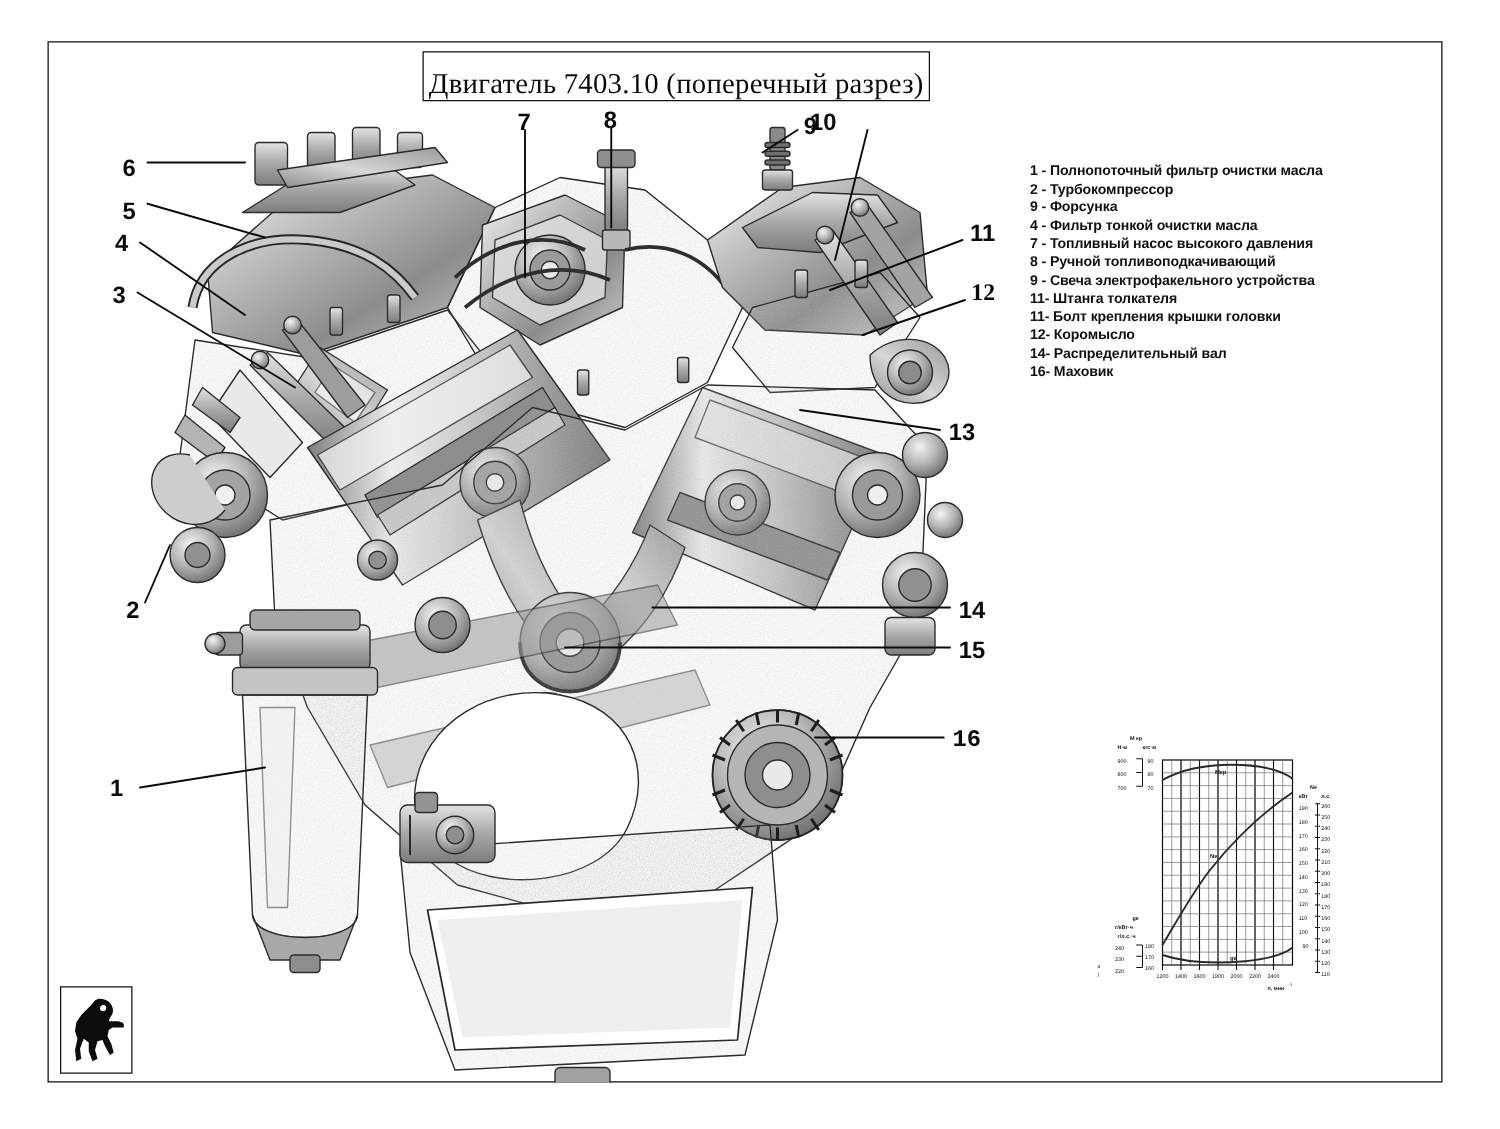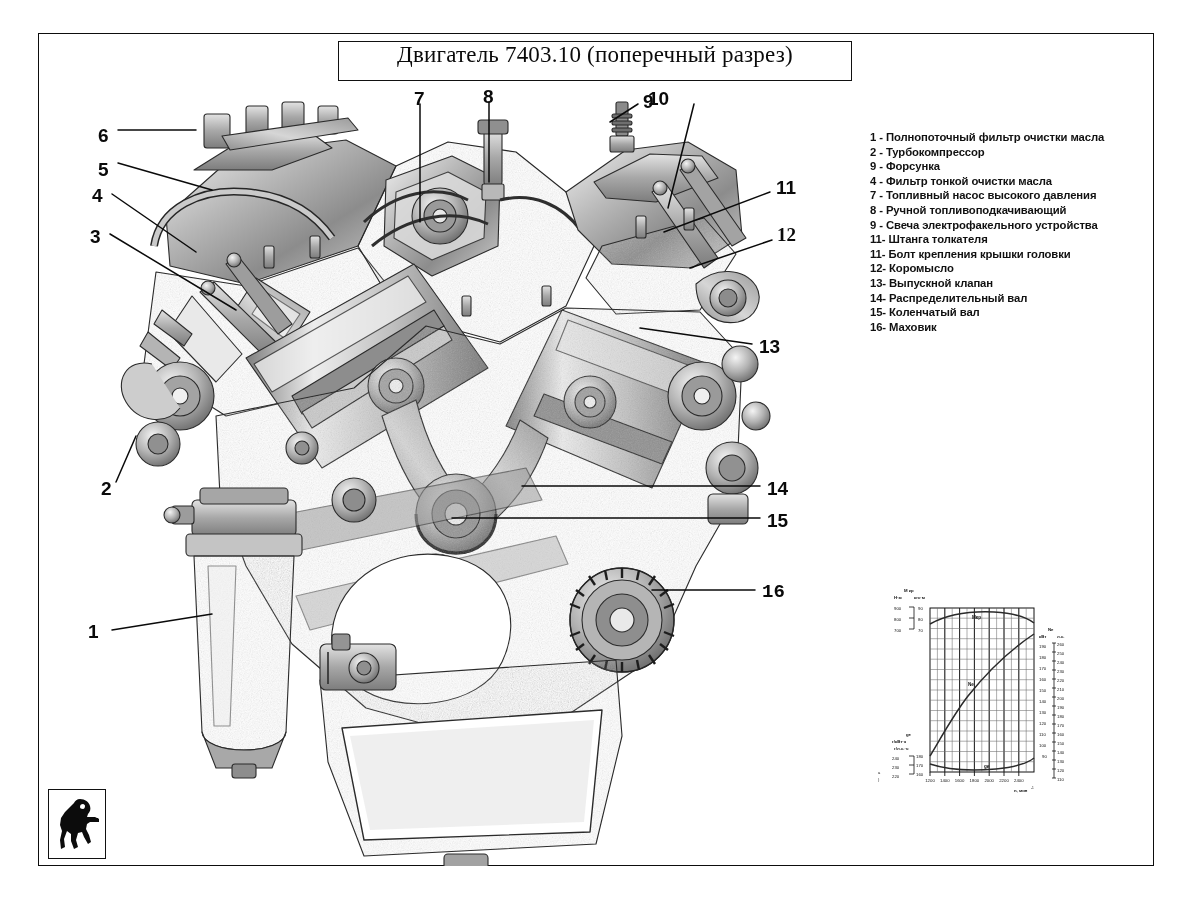--- a/index.html
+++ b/index.html
@@ -12,36 +12,36 @@
   .page{position:absolute;left:0;top:0;width:1200px;height:903px;background:#fff;}
 
   
   .frame{
     position:absolute;left:38px;top:33px;width:1116px;height:833px;
     border:1.6px solid #0d0d0d;box-sizing:border-box;background:#fff;
   }
 
   
   .title-box{
-    position:absolute;left:338px;top:41px;width:514px;height:40px;
+    position:absolute;left:338px;top:41px;width:406px;height:40px;
     border:1.6px solid #111;box-sizing:border-box;background:#fff;
-    display:flex;align-items:flex-start;justify-content:center;
+    display:flex;align-items:flex-end;justify-content:center;
   }
   .title-text{
     font-family:"Liberation Serif","DejaVu Serif",serif;
     font-size:23px;color:#0a0a0a;letter-spacing:.2px;white-space:nowrap;
   }
 
   
   .legend{
     position:absolute;left:824px;top:130px;width:300px;
   }
   .legend-row{
     font-size:11.3px;font-weight:bold;color:#111;line-height:14.6px;
-    white-space:nowrap;letter-spacing:-0.1px;margin-left:46px;
+    white-space:nowrap;letter-spacing:-0.1px;
   }
 
   
   .callout{
     position:absolute;font-size:19px;font-weight:bold;color:#0a0a0a;
     font-family:"Liberation Sans","DejaVu Sans",sans-serif;
     line-height:1;user-select:none;
   }
 
   
@@ -387,23 +387,21 @@
     <div class="legend-row">1 - Полнопоточный фильтр очистки масла</div>
     <div class="legend-row">2 - Турбокомпрессор</div>
     <div class="legend-row">9 - Форсунка</div>
     <div class="legend-row">4 - Фильтр тонкой очистки масла</div>
     <div class="legend-row">7 - Топливный насос высокого давления</div>
     <div class="legend-row">8 - Ручной топливоподкачивающий</div>
     <div class="legend-row"> 9 - Свеча электрофакельного устройства</div>
     <div class="legend-row">11- Штанга толкателя</div>
     <div class="legend-row">11- Болт крепления крышки головки</div>
     <div class="legend-row">12- Коромысло</div>
-    <div class="legend-row">13- Выпускной клапан</div>
     <div class="legend-row">14- Распределительный вал</div>
-    <div class="legend-row">15- Коленчатый вал</div>
     <div class="legend-row">16- Маховик</div>
   </div>
 
   <div class="chart">
     <svg viewBox="0 0 196 225" xmlns="http://www.w3.org/2000/svg">
 
       <rect id="plot" x="54" y="30" width="104" height="164" fill="#fff" stroke="#111" stroke-width="1"></rect>
 
       <g stroke="#6d6d6d" stroke-width="0.55">
         <path d="M61.4 30 V194"></path>

